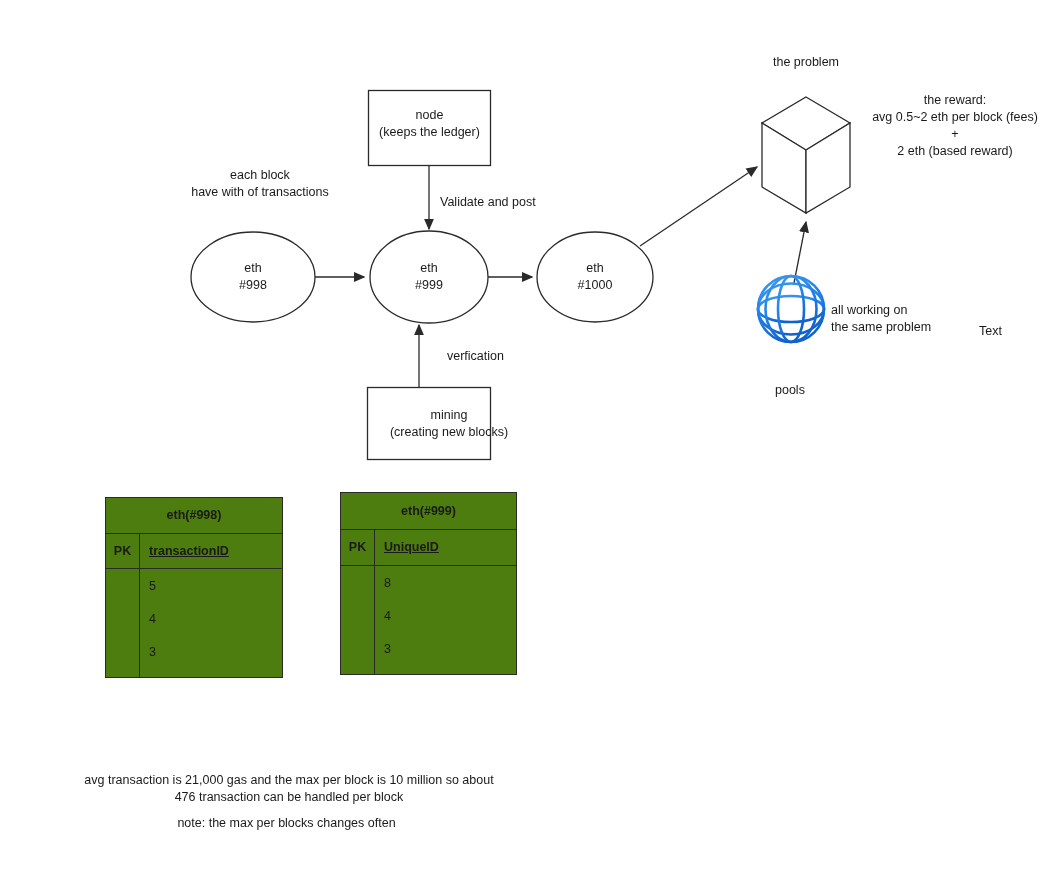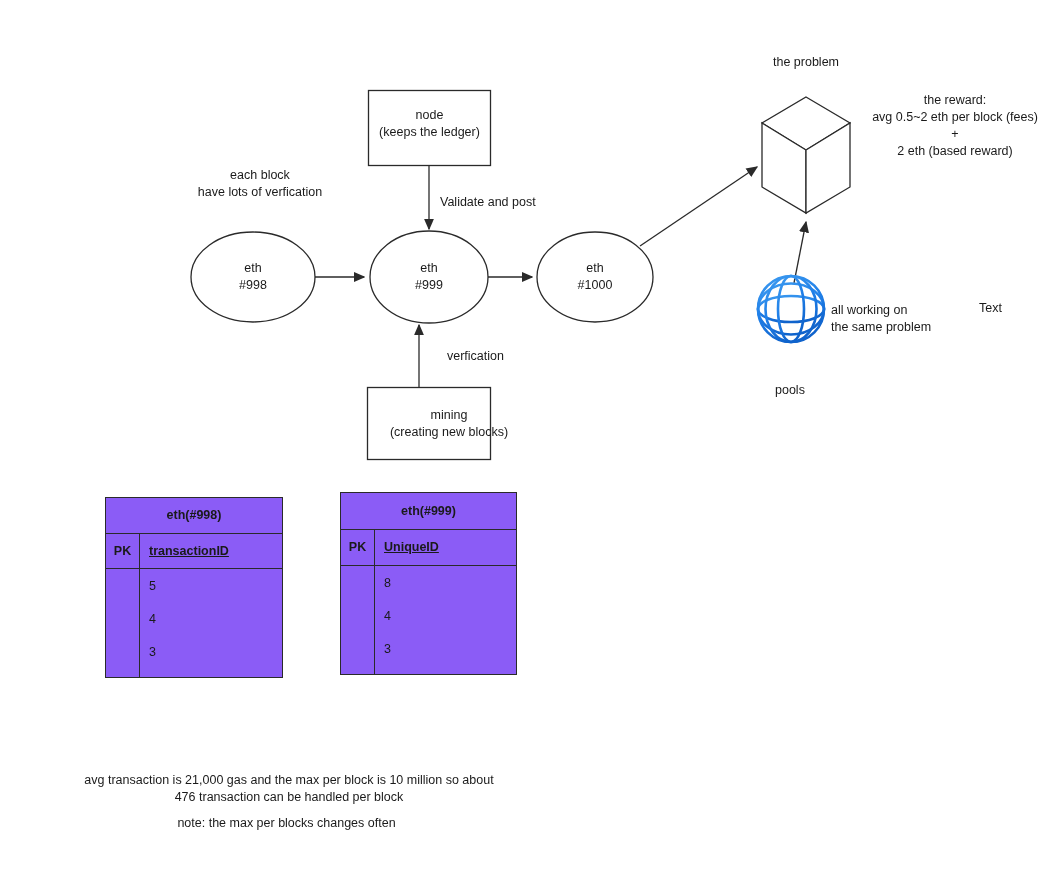--- a/index.html
+++ b/index.html
@@ -48,21 +48,21 @@
     display: flex;
     flex-direction: column;
     align-items: center;
     justify-content: center;
   }
 
   
   .ent {
     position: absolute;
     border: 1.3px solid #2a2a2a;
-    background: #8b5cf6;
+    background: #4d7c0f;
     box-sizing: border-box;
     font-size: 12.5px;
     color: #1a1a1a;
   }
   .ent-title {
     height: 37px;
     display: flex;
     align-items: center;
     justify-content: center;
     border-bottom: 1.3px solid #2a2a2a;
@@ -194,39 +194,39 @@
     <span>eth</span>
     <span>#999</span>
   </div>
 
   <div class="node-text" style="left:537px; top:232px; width:116px; height:90px;">
     <span>eth</span>
     <span>#1000</span>
   </div>
 
   <div class="lbl" style="left:155px; top:167px; width:210px;">each block
-have lots of verfication</div>
+have with of transactions</div>
 
   <div class="lbl left" style="left:440px; top:194px;">Validate and post</div>
 
   <div class="lbl left" style="left:447px; top:348px;">verfication</div>
 
   <div class="lbl" style="left:736px; top:54px; width:140px;">the problem</div>
 
   <div class="lbl" style="left:862px; top:92px; width:186px;">the reward:
 avg 0.5~2 eth per block (fees)
 +
 2 eth (based reward)</div>
 
   <div class="lbl left" style="left:831px; top:302px;">all working on
 the same problem</div>
 
   <div class="lbl left" style="left:775px; top:382px;">pools</div>
 
-  <div class="lbl left" style="left:979px; top:300px;">Text</div>
+  <div class="lbl left" style="left:979px; top:323px;">Text</div>
 
   <div class="ent" style="left:105px; top:497px; width:178px; height:181px;">
     <div class="ent-inner">
       <div class="ent-title">eth(#998)</div>
       <div class="ent-head">
         <div class="pk">PK</div>
         <div class="attr">
           <span>transactionID</span>
         </div>
       </div>

